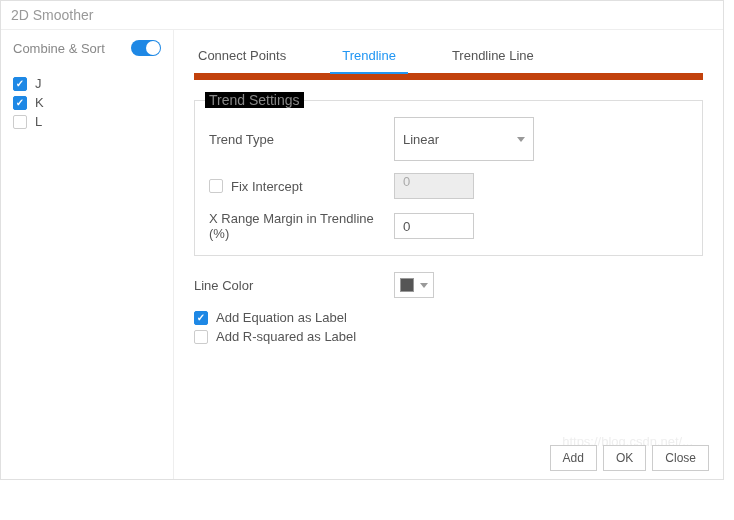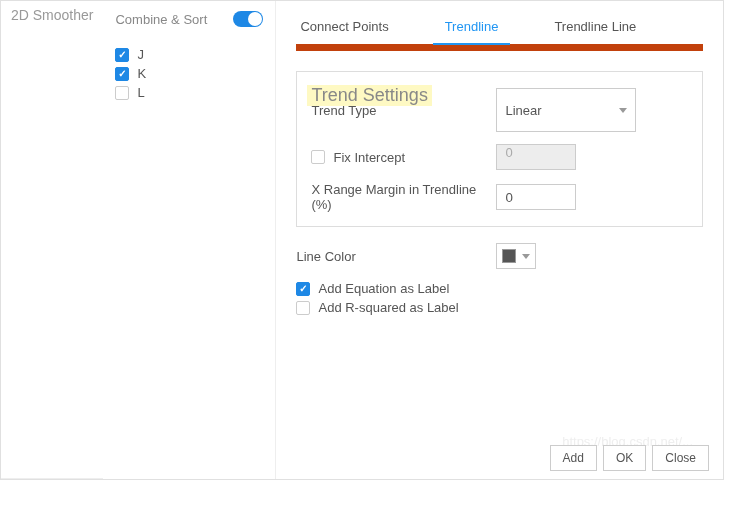--- a/index.html
+++ b/index.html
@@ -1,35 +1,35 @@
 <!DOCTYPE html>
 <html><head>
   <meta charset="utf-8">
   <style>
     * { box-sizing: border-box; margin: 0; padding: 0; font-family: Arial, Helvetica, sans-serif; }
     body { width: 734px; height: 520px; background: #fff; font-size: 13px; color: #555; overflow: hidden; }
-    .dialog { width: 724px; height: 480px; border: 1px solid #e0e0e0; display: flex; flex-direction: row; }
+    .dialog { width: 724px; height: 480px; border: 1px solid #e0e0e0; display: flex; flex-direction: column; }
     .title-bar { padding: 6px 10px; color: #999; font-size: 14px; border-bottom: 1px solid #eee; }
     .content { display: flex; flex: 1; }
     .sidebar { width: 173px; border-right: 1px solid #eee; padding: 10px 12px; }
     .sidebar-header { display: flex; justify-content: space-between; align-items: center; margin-bottom: 20px; color: #888; }
     .toggle { width: 30px; height: 16px; background: #1e88e5; border-radius: 8px; position: relative; cursor: pointer; }
     .toggle::after { content: ''; position: absolute; width: 14px; height: 14px; background: #fff; border-radius: 50%; right: 1px; top: 1px; }
     .checklist { margin-top: 5px; }
     .check-item { display: flex; align-items: center; margin-bottom: 4px; }
     .cb { width: 14px; height: 14px; border: 1px solid #ccc; border-radius: 2px; margin-right: 8px; display: flex; align-items: center; justify-content: center; cursor: pointer; }
     .cb.checked { background: #1e88e5; border-color: #1e88e5; }
     .cb.checked::after { content: '✓'; color: #fff; font-size: 10px; font-weight: bold; }
     .main { flex: 1; padding: 12px 20px; position: relative; }
     .tabs { display: flex; gap: 48px; border-bottom: 7px solid #c2410c; margin-bottom: 20px; }
     .tab { padding: 6px 4px 10px; cursor: pointer; color: #555; position: relative; }
     .tab.active { color: #2196f3; }
     .tab.active::after { content: ''; position: absolute; bottom: -1px; left: -8px; right: -8px; height: 2px; background: #2196f3; }
     .fieldset { border: 1px solid #ddd; padding: 16px 14px 14px; position: relative; margin-bottom: 16px; }
-    .fieldset-legend { position: absolute; top: -9px; left: 10px; background: #fef9c3; padding: 0 4px; color: #888; font-size: 18px; margin-top: 22px; }
+    .fieldset-legend { position: absolute; top: -9px; left: 10px; background: #000000; padding: 0 4px; color: #888; font-size: 14px; }
     .form-row { display: flex; align-items: center; margin-bottom: 12px; }
     .form-label { width: 185px; color: #555; }
     .select-box { width: 140px; height: 44px; border: 1px solid #ccc; display: flex; align-items: center; padding: 0 8px; justify-content: space-between; color: #555; cursor: pointer; }
     .caret-down { width: 0; height: 0; border-left: 4px solid transparent; border-right: 4px solid transparent; border-top: 5px solid #999; }
     .input-box { width: 80px; height: 26px; border: 1px solid #ccc; padding: 0 8px; color: #555; }
     .input-box.disabled { background: #ededed; color: #aaa; }
     .check-inline { display: flex; align-items: center; }
     .check-inline .cb { margin-right: 8px; }
     .color-swatch { width: 40px; height: 26px; border: 1px solid #ccc; display: flex; align-items: center; justify-content: center; gap: 6px; cursor: pointer; }
     .swatch-inner { width: 14px; height: 14px; background: #555; border: 1px solid #999; }

